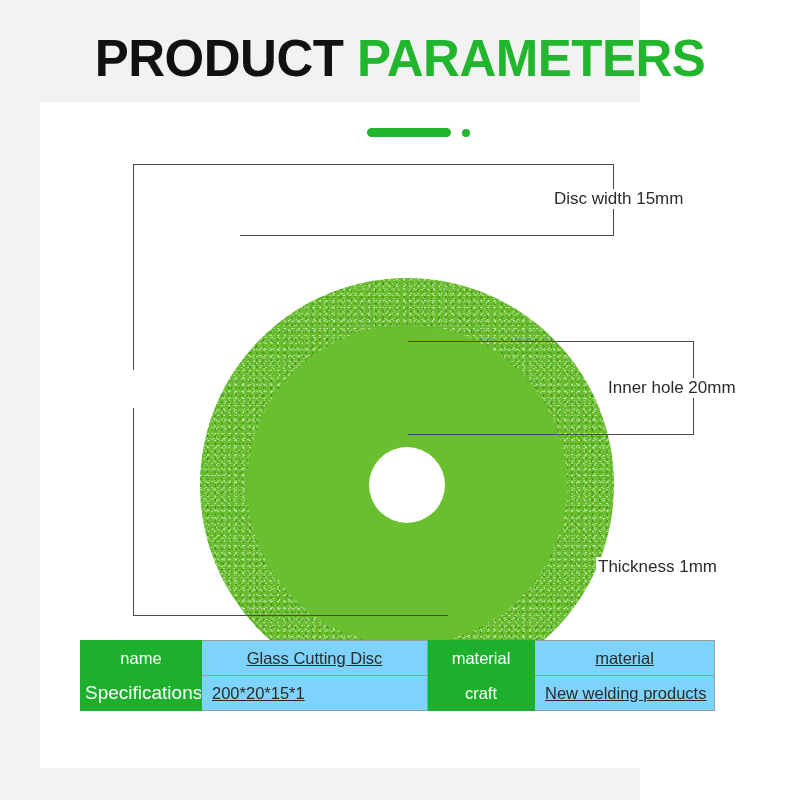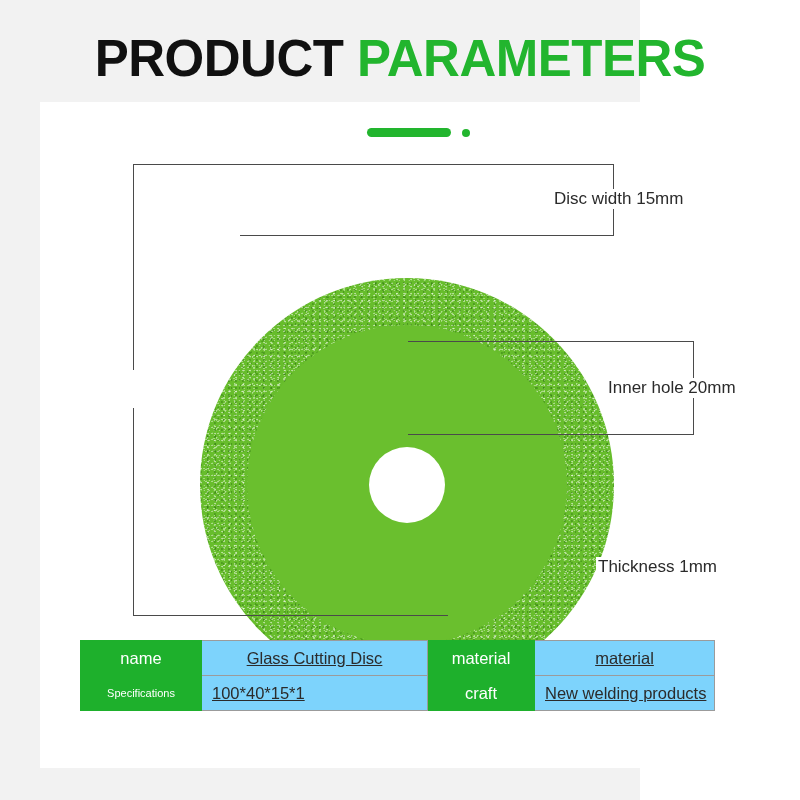--- a/index.html
+++ b/index.html
@@ -169,21 +169,21 @@
     overflow: hidden;
     white-space: nowrap;
   }
   #spec-table td.key {
     background: #1eb02c;
     color: #ffffff;
     text-align: center;
     padding: 0 4px;
     border-color: #1eb02c;
   }
-  #spec-table td.key.narrow { font-size: 11px; }
+  #spec-table td.key.narrow { font-size: 19px; }
   #spec-table td.val { background: #7dd3fc; text-align: left; text-decoration: underline; }
   #spec-table td.val.center { text-align: center; }
 </style>
 </head>
 <body>
 
 <div id="page">
 
   <div id="header-title">
     <span class="t-dark">PRODUCT</span><span class="t-dark">&nbsp;</span><span class="t-accent">PARAMETERS</span>
@@ -225,20 +225,20 @@
   <table id="spec-table">
     <tbody>
       <tr>
         <td class="key" style="width:112px;">name</td>
         <td class="val center" style="width:205px;">Glass Cutting Disc</td>
         <td class="key" style="width:98px;">material</td>
         <td class="val center">material</td>
       </tr>
       <tr>
         <td class="key narrow">Specifications</td>
-        <td class="val">100*40*15*1</td>
+        <td class="val">200*20*15*1</td>
         <td class="key">craft</td>
         <td class="val center">New welding products</td>
       </tr>
     </tbody>
   </table>
 
 </div>
 
 </body></html>

